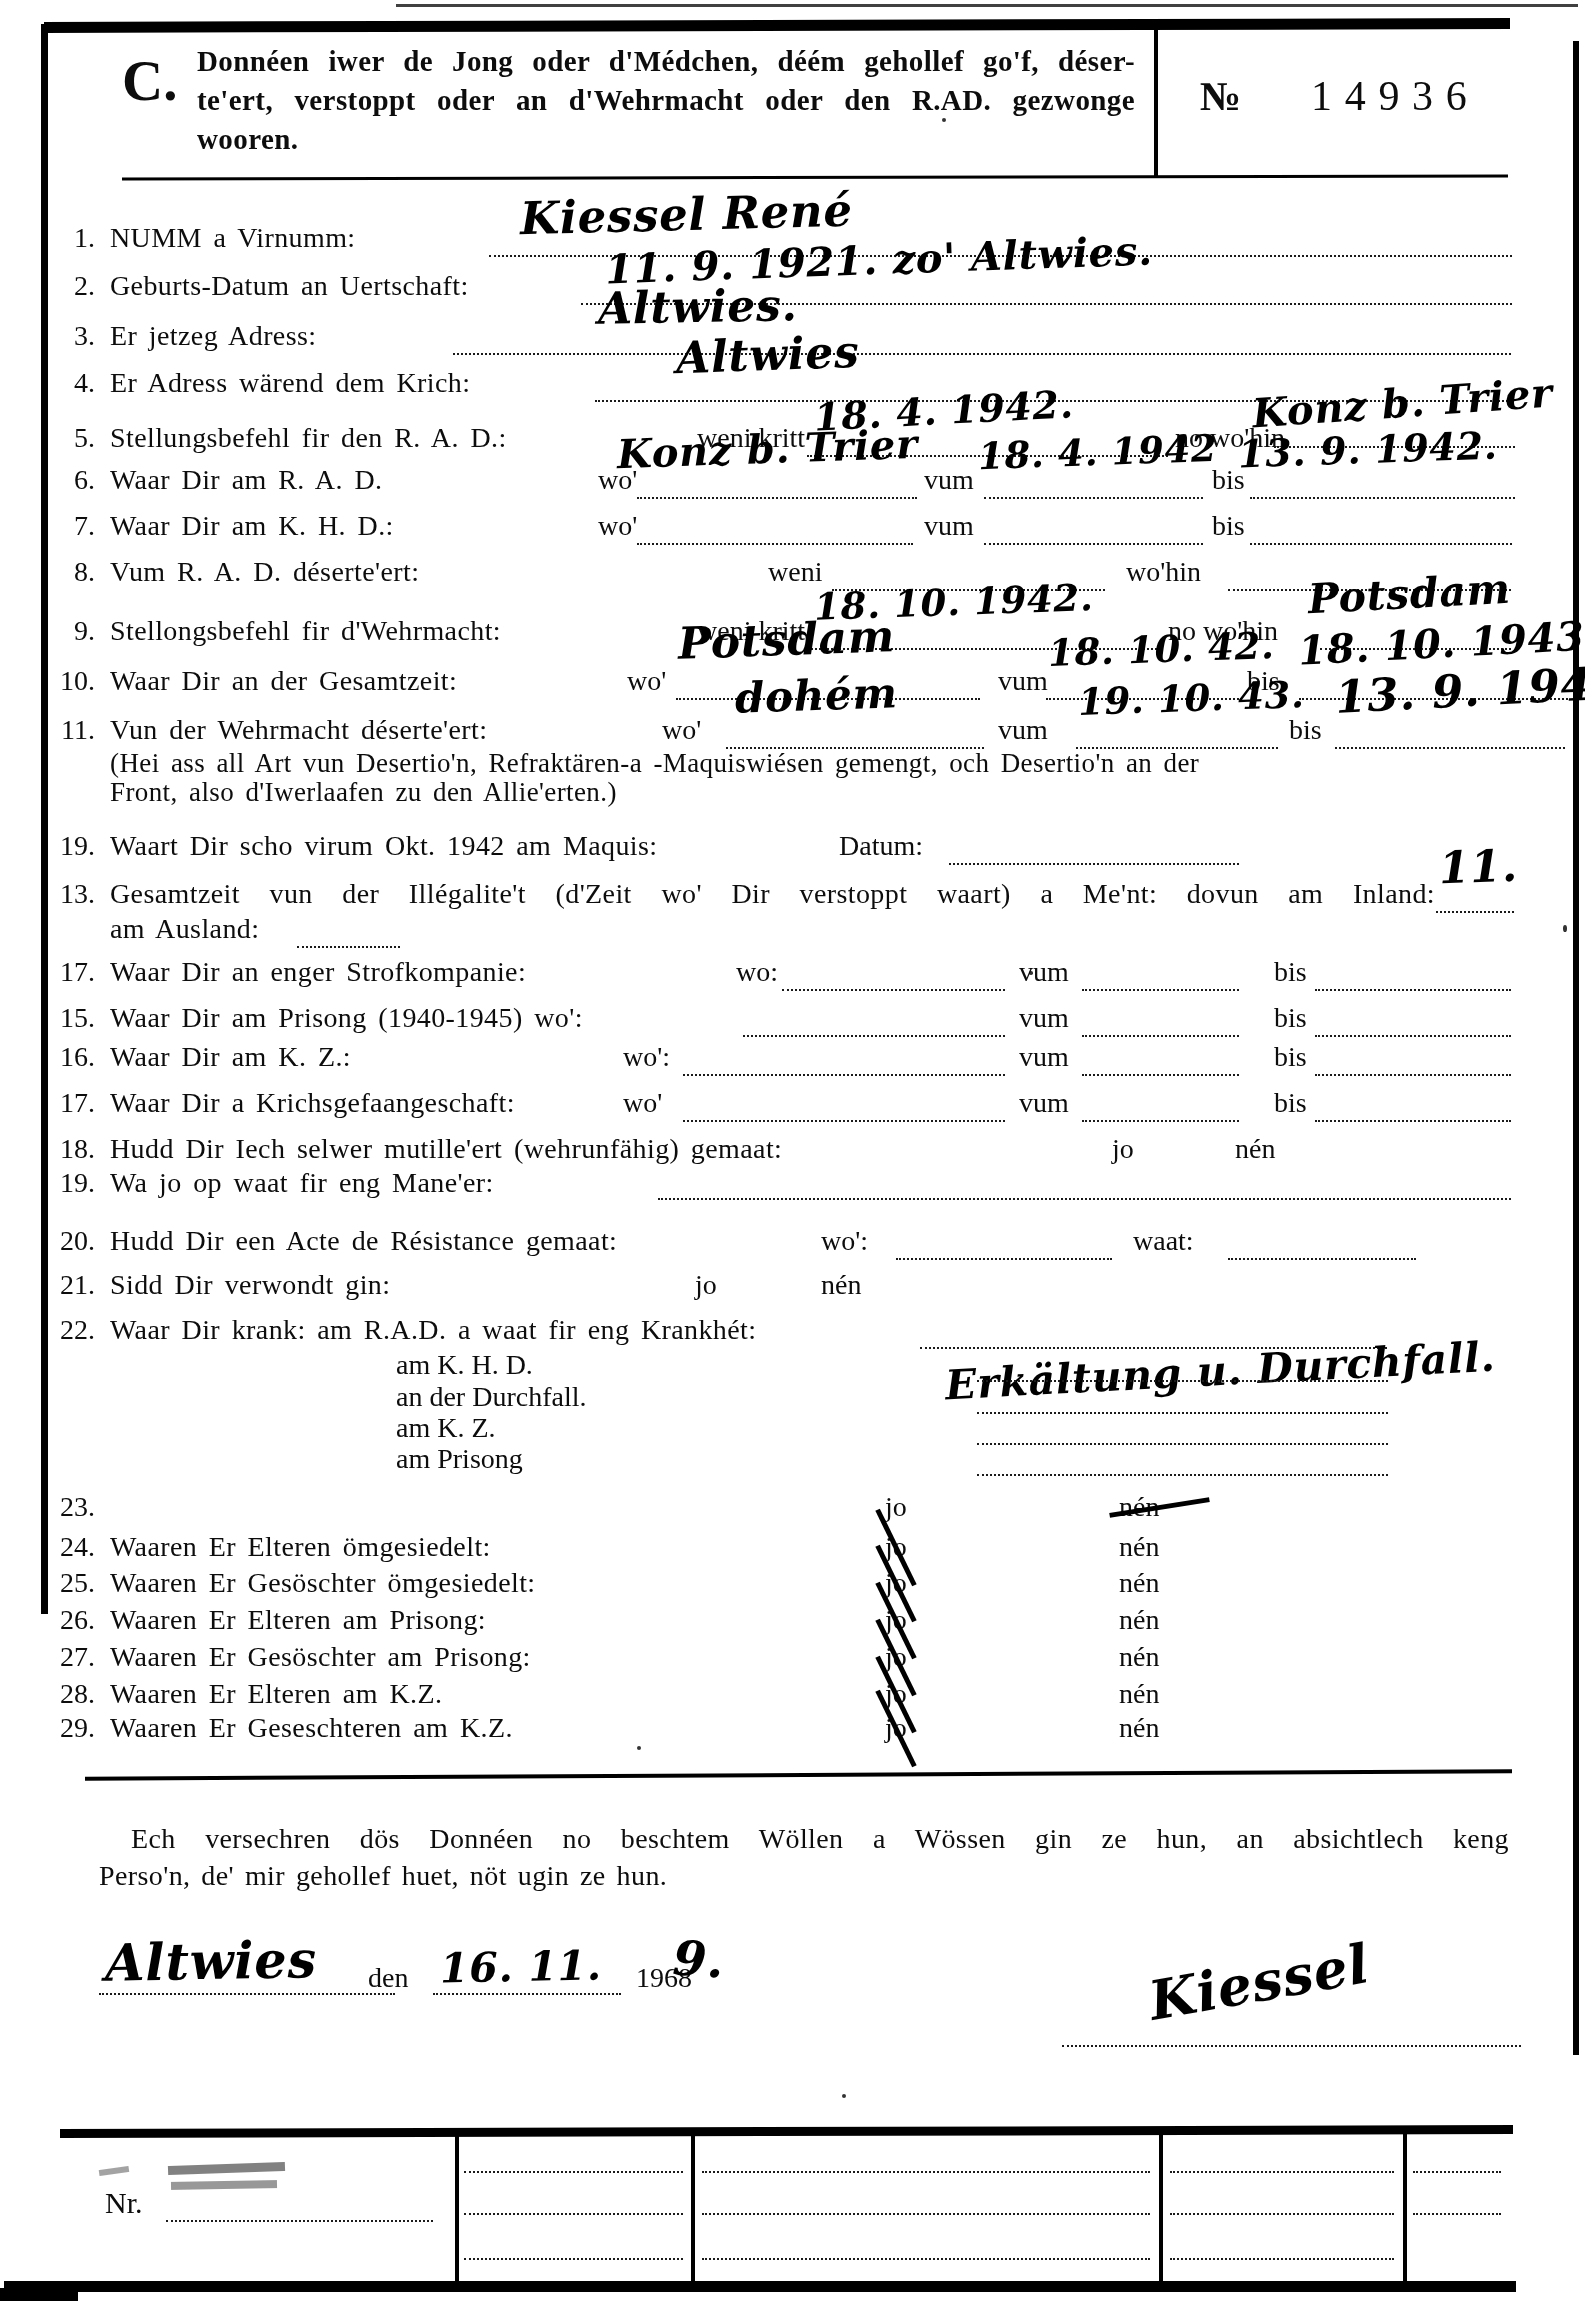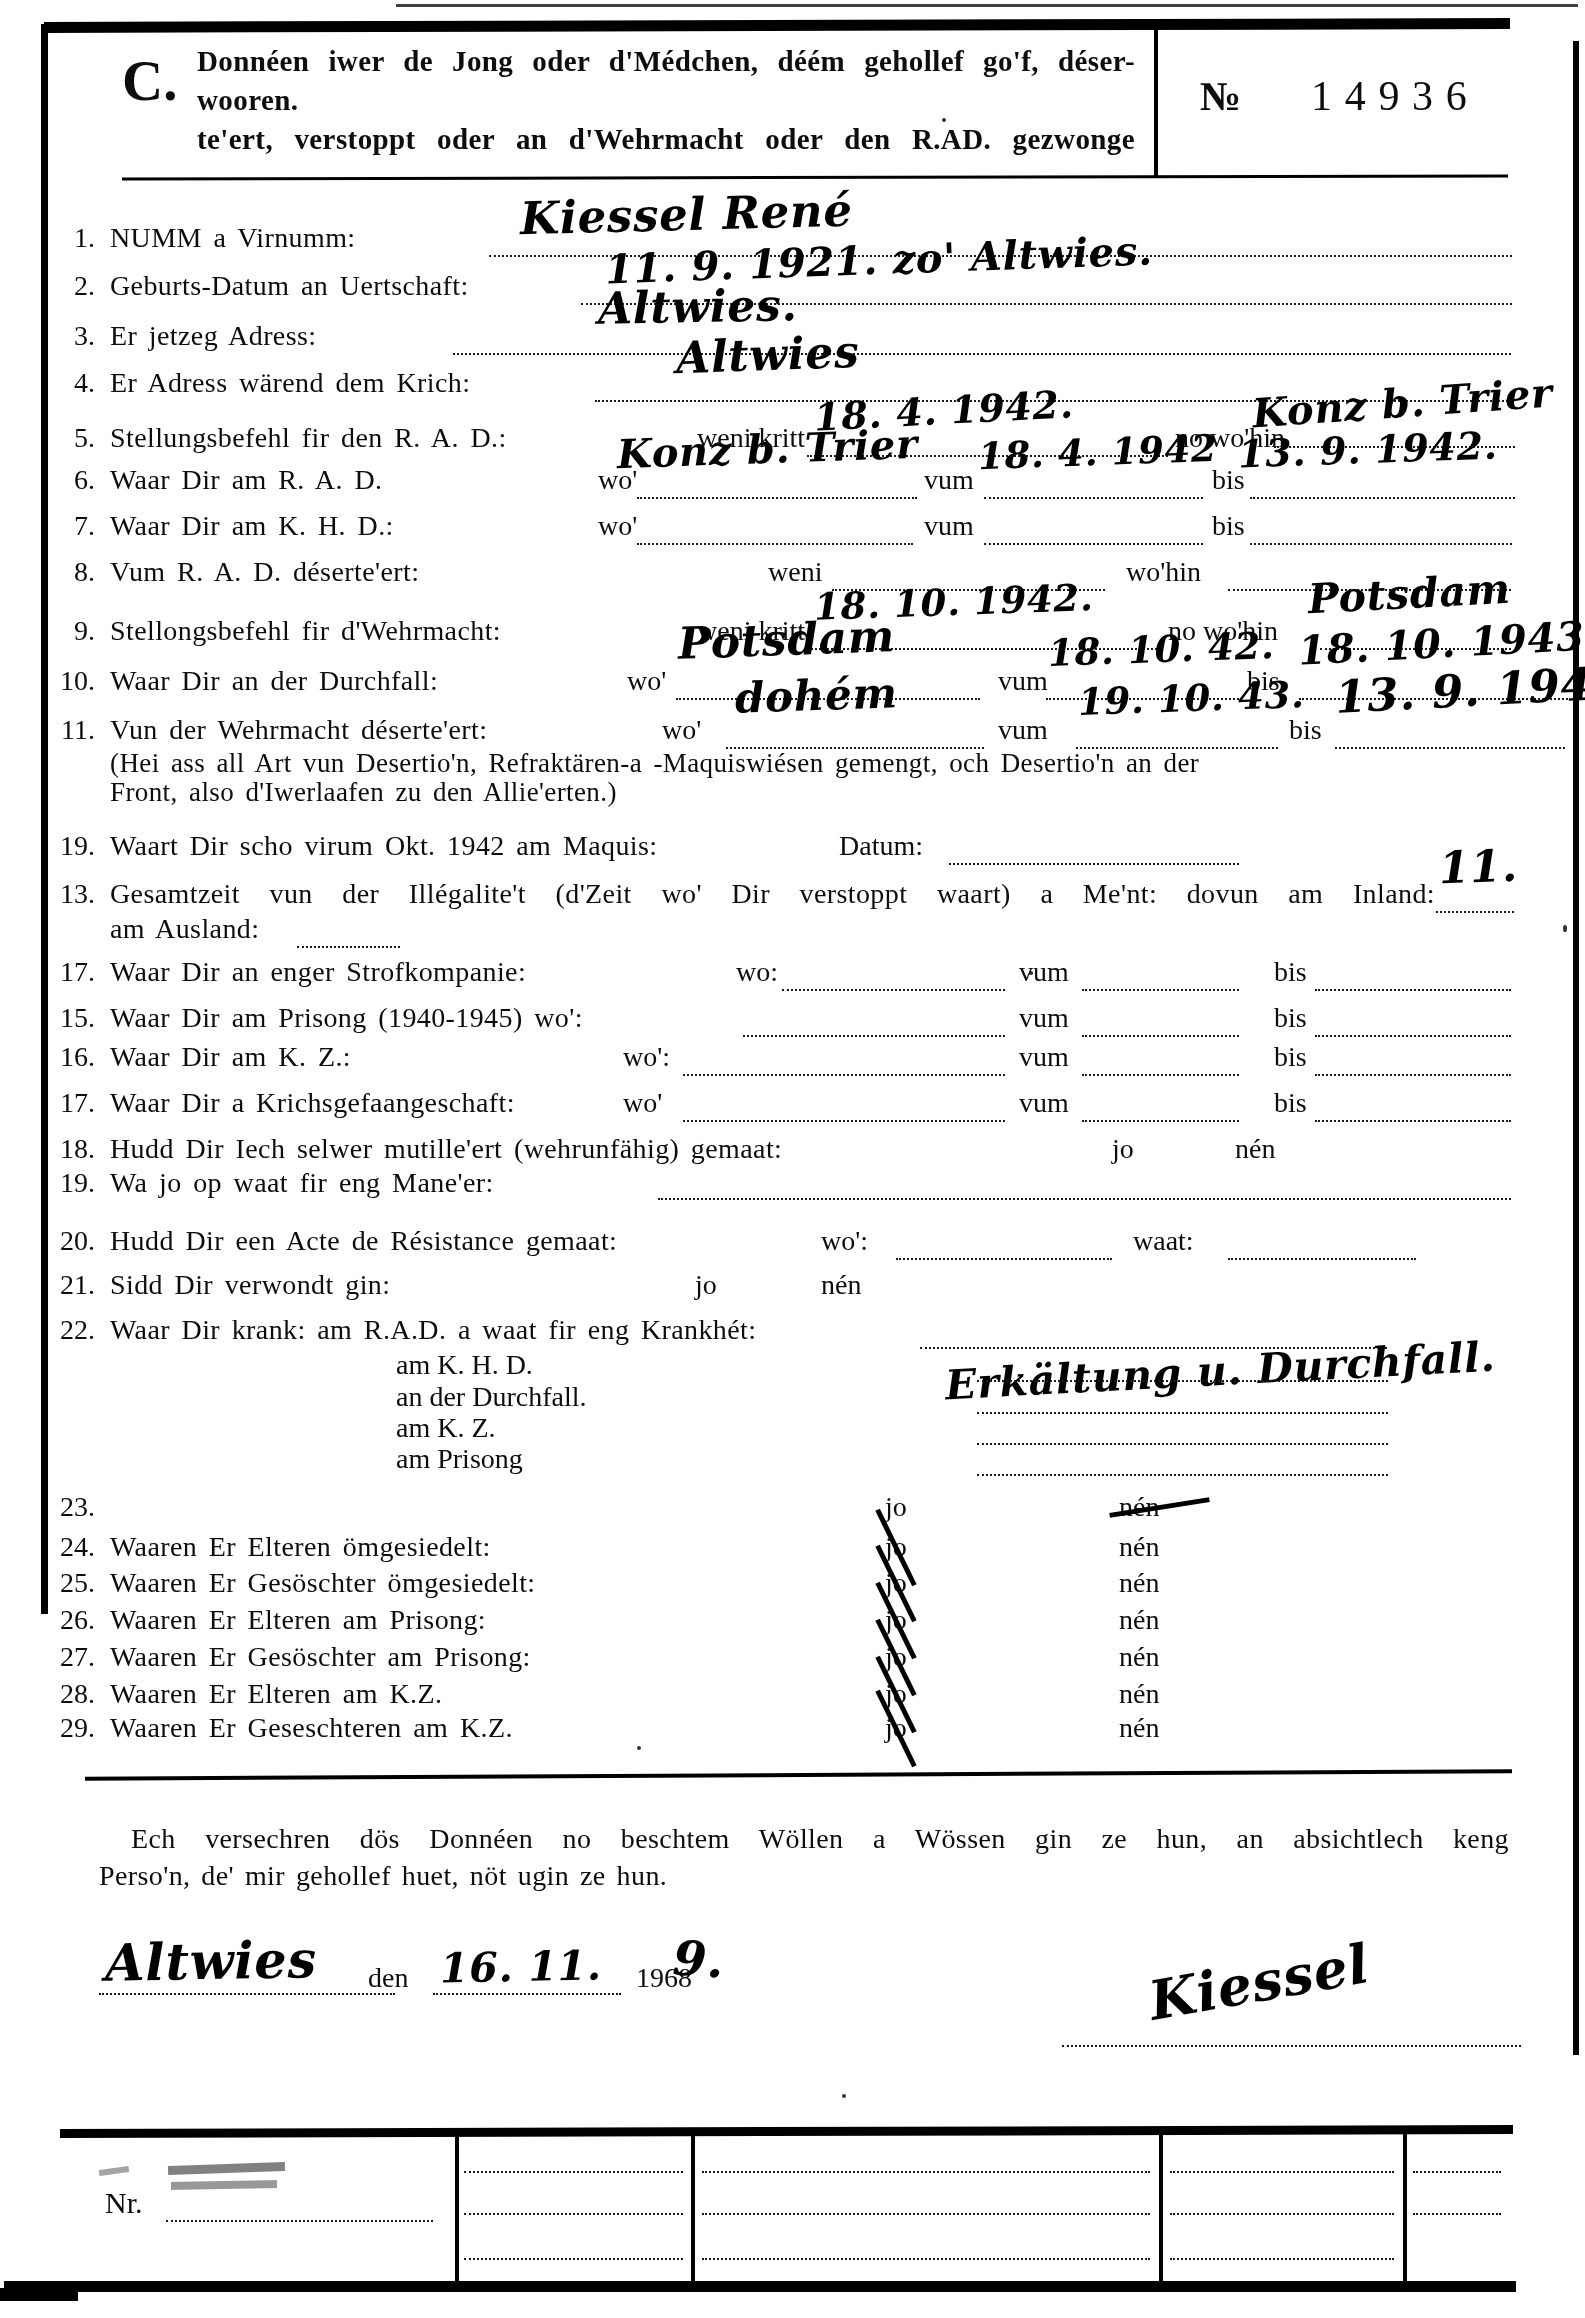--- a/index.html
+++ b/index.html
@@ -33,22 +33,22 @@
   <div class="bar" style="left:396px;top:4.2px;width:1182px;height:2.8px;opacity:.75"></div>
   <div class="bar" style="left:44px;top:20px;width:1466px;height:10.6px;transform:rotate(-.15deg)"></div>
   <div class="bar" style="left:41px;top:24px;width:7px;height:1590px"></div>
   <div class="bar" style="left:1573px;top:41px;width:6.4px;height:2014px"></div>
   <div class="bar" style="left:0;top:2288px;width:78px;height:12.7px"></div>
 
   <div class="r" style="top:42px">
     <span style="position:absolute;left:122px;top:5.7px;font-size:57px;font-weight:700">C.</span>
     <div style="position:absolute;left:197px;top:0;width:938px">
       <div class="title-line just">Donnéen iwer de Jong oder d'Médchen, déém gehollef go'f, déser-</div>
+      <div class="title-line just">te'ert, verstoppt oder an d'Wehrmacht oder den R.AD. gezwonge</div>
       <div class="title-line">wooren.</div>
-      <div class="title-line just">te'ert, verstoppt oder an d'Wehrmacht oder den R.AD. gezwonge</div>
     </div>
     <span style="position:absolute;left:1200px;top:30px;font-size:41px;font-weight:700">№</span>
     <span style="position:absolute;left:1311px;top:30px;font-size:42px;letter-spacing:12.7px">14936</span>
   </div>
   <div class="bar" style="left:1154px;top:27px;width:4.2px;height:149px"></div>
   <div class="bar" style="left:122px;top:176px;width:1386px;height:2.8px;transform:rotate(-.12deg)"></div>
 
   <div class="r" style="top:222px">
     <span class="num">1.</span>
     <span class="lb">NUMM a Virnumm:</span>
@@ -128,21 +128,21 @@
     <span class="w" style="left:697px">weni kritt</span>
     <span class="dl" style="left:807px;top:33px;width:354px"></span>
     <span class="w" style="left:1168px">no wo'hin</span>
     <span class="dl" style="left:1320px;top:33px;width:191px"></span>
     <span class="hw" style="left:814px;top:-31px;font-size:37px;transform:rotate(-2deg)">18. 10. 1942.</span>
     <span class="hw" style="left:1308px;top:-41px;font-size:41px;transform:rotate(-3deg)">Potsdam</span>
   </div>
 
   <div class="r" style="top:665px">
     <span class="num">10.</span>
-    <span class="lb">Waar Dir an der Durchfall:</span>
+    <span class="lb">Waar Dir an der Gesamtzeit:</span>
     <span class="w" style="left:627px">wo'</span>
     <span class="dl" style="left:676px;top:33px;width:304px"></span>
     <span class="w" style="left:998px">vum</span>
     <span class="dl" style="left:1046px;top:33px;width:196px"></span>
     <span class="w" style="left:1247px">bis</span>
     <span class="dl" style="left:1299px;top:33px;width:269px"></span>
     <span class="hw" style="left:678px;top:-47px;font-size:44px;transform:rotate(-2deg)">Potsdam</span>
     <span class="hw" style="left:1048px;top:-34px;font-size:37px;transform:rotate(-2deg)">18. 10. 42.</span>
     <span class="hw" style="left:1298px;top:-42px;font-size:40px;transform:rotate(-3deg)">18. 10. 1943.</span>
   </div>

